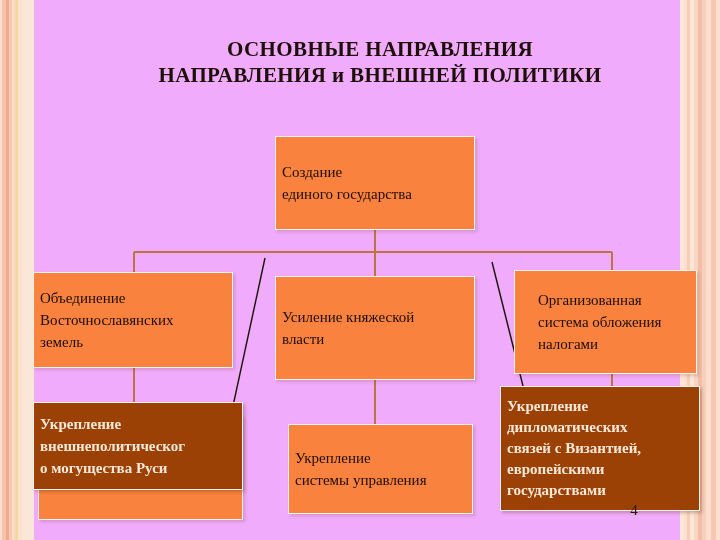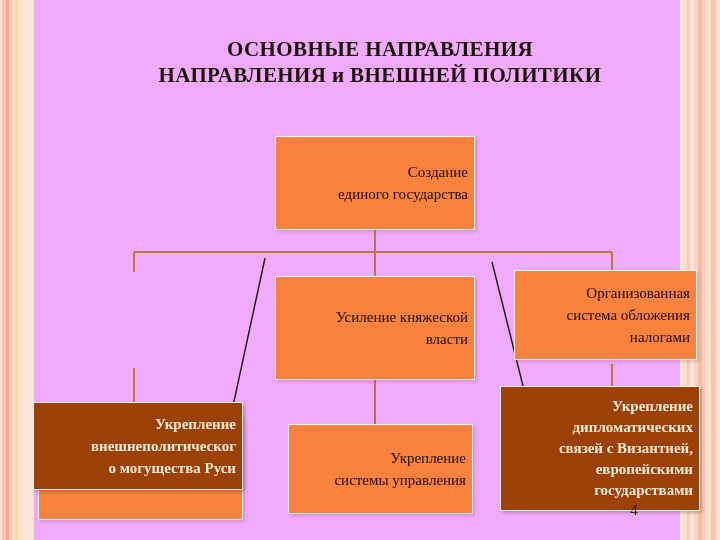--- a/index.html
+++ b/index.html
@@ -84,21 +84,21 @@
     left: 0; top: 0;
     width: 720px; height: 540px;
   }
 
   
   .node {
     position: absolute;
     display: flex;
     align-items: center;
     justify-content: center;
-    text-align: right;
+    text-align: left;
     padding: 4px 6px;
   }
   .node .txt {
     display: block;
     width: 100%;
     line-height: 22px;
   }
   .node.orange {
     background: #f9823e;
     color: #1d0c04;
@@ -112,21 +112,21 @@
     border: 1px solid #fdf3ec;
     box-shadow: 2px 2px 3px rgba(90,50,20,0.30);
     font-weight: bold;
     font-size: 15px;
   }
   .node.empty { }
 
   #n-top      { left: 275px; top: 136px; width: 200px; height: 94px; }
   #n-union    { left: 33px;  top: 272px; width: 200px; height: 96px; }
   #n-power    { left: 275px; top: 276px; width: 200px; height: 104px; }
-  #n-tax      { left: 514px; top: 270px; width: 183px; height: 90px; padding-left: 23px; }
+  #n-tax      { left: 514px; top: 270px; width: 183px; height: 104px; padding-left: 23px; }
   #n-empty1   { left: 38px;  top: 415px; width: 205px; height: 105px; }
   #n-foreign  { left: 33px;  top: 402px; width: 210px; height: 88px; }
   #n-admin    { left: 288px; top: 424px; width: 185px; height: 90px; }
   #n-byz      { left: 500px; top: 386px; width: 200px; height: 125px; }
 
   #n-byz .txt { line-height: 21px; }
 
   
   #pagenum {
     position: absolute;
@@ -169,20 +169,23 @@
     <line x1="612" y1="364" x2="612" y2="386" stroke="#b9773f" stroke-width="2"></line>
 
     <line x1="265" y1="258" x2="233" y2="406" stroke="#1b1208" stroke-width="1.4"></line>
     <line x1="492" y1="262" x2="523" y2="386" stroke="#1b1208" stroke-width="1.4"></line>
   </svg>
 
   <div id="n-top" class="node orange">
     <span class="txt">Создание<br>единого государства</span>
   </div>
 
+  <div id="n-union" class="node orange">
+    <span class="txt">Объединение<br>Восточнославянских<br>земель</span>
+  </div>
 
   <div id="n-power" class="node orange">
     <span class="txt">Усиление княжеской<br>власти</span>
   </div>
 
   <div id="n-tax" class="node orange">
     <span class="txt">Организованная<br>система обложения<br>налогами</span>
   </div>
 
   <div id="n-empty1" class="node orange empty">

